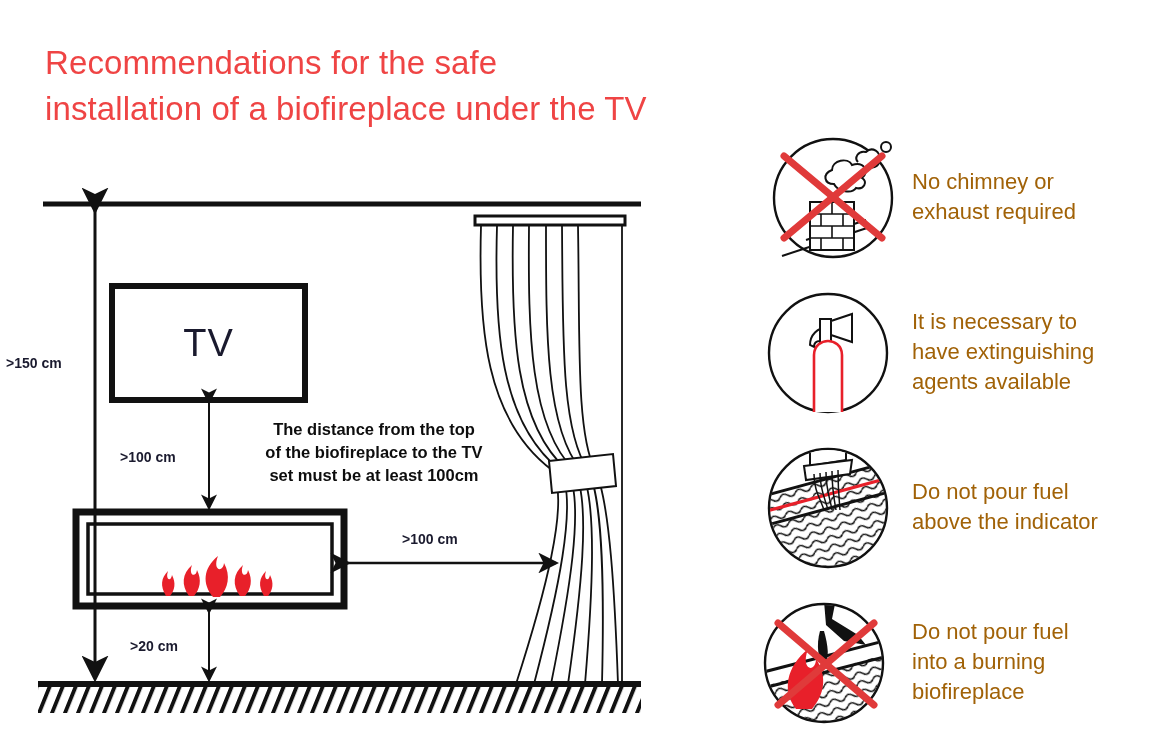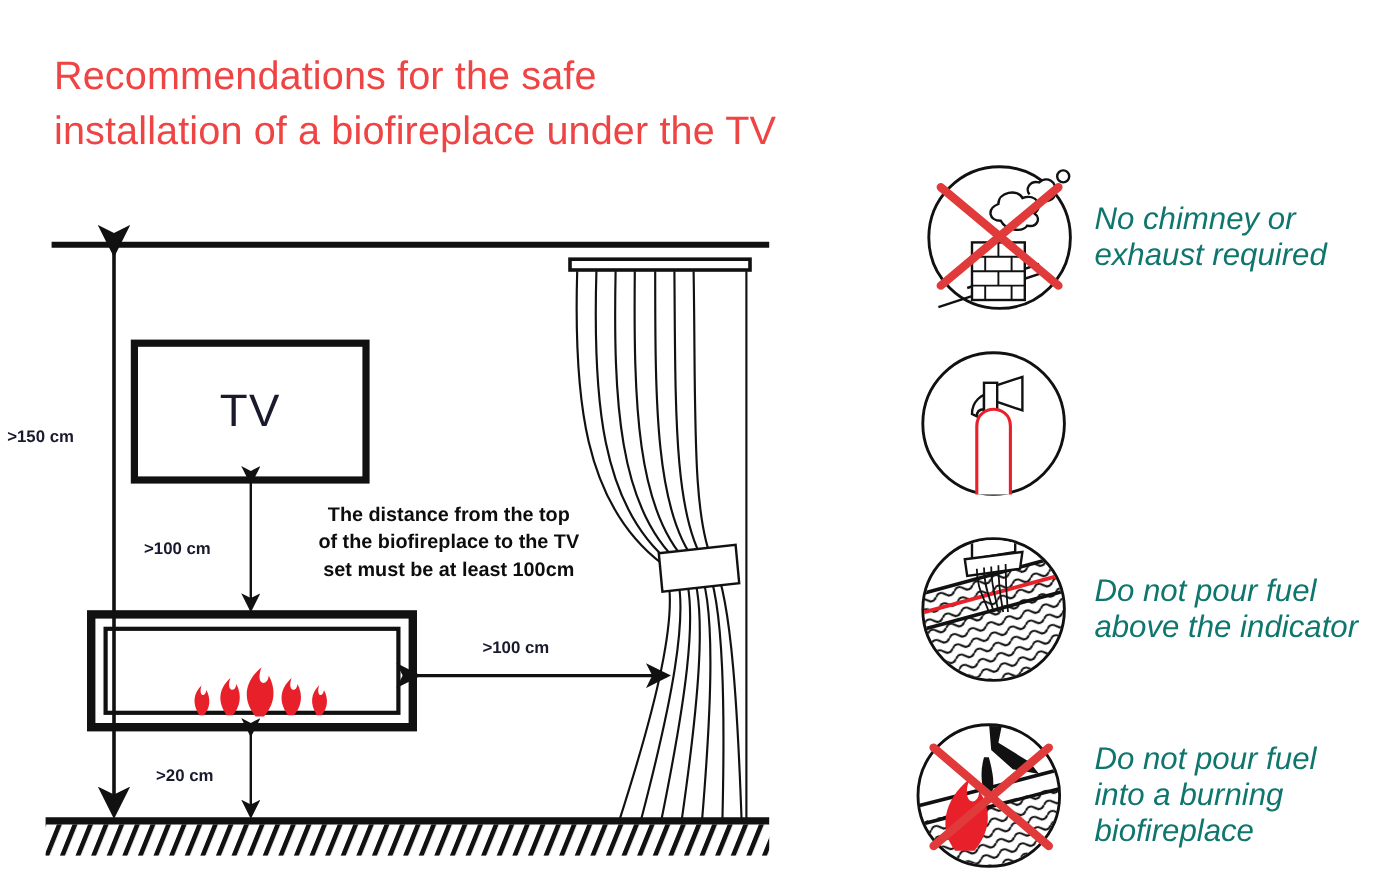--- a/index.html
+++ b/index.html
@@ -26,22 +26,22 @@
 
   .note{position:absolute;font-size:16.5px;font-weight:bold;color:#0d0d0d;
         line-height:23px;white-space:pre-line;}
   #note-tv-gap{left:228px;top:418px;width:292px;text-align:center;}
   #note-floor-gap{left:205px;top:617px;width:330px;text-align:right;}
 
   .infolist{position:absolute;left:762px;top:120px;width:397px;}
   .inforow{position:relative;height:155px;display:flex;align-items:center;}
   .inforow .icon{width:132px;height:132px;flex:0 0 132px;position:relative;}
   .inforow .icon svg{position:absolute;left:0;top:0;}
-  .inforow .caption{font-size:26px;line-height:30px;color:#0f766e;
-                    white-space:pre-line;margin-left:18px;margin-top:-2px;font-style:italic;}
+  .inforow .caption{font-size:22px;line-height:30px;color:#a16207;
+                    white-space:pre-line;margin-left:18px;margin-top:-2px;}
 </style>
 </head>
 <body>
 
 <div class="title">Recommendations for the safe
 installation of a biofireplace under the TV</div>
 
 <div class="stage">
   <svg width="700" height="742" viewBox="0 0 700 742">
     <defs>
@@ -151,20 +151,23 @@
   <div class="inforow">
     <div class="icon">
       <svg width="132" height="132" viewBox="0 0 132 132">
         <circle cx="66" cy="66" r="59" fill="#fff" stroke="#111" stroke-width="2.4"></circle>
         <path d="M48,58 C48,46 58,42 58,42 L58,54 C54,54 52,56 52,60 Z" fill="#fff" stroke="#111" stroke-width="2"></path>
         <rect x="58" y="32" width="11" height="24" fill="#fff" stroke="#111" stroke-width="2"></rect>
         <path d="M69,34 L90,27 L90,55 L69,48 Z" fill="#fff" stroke="#111" stroke-width="2"></path>
         <path d="M52,125 L52,68 C52,58 60,54 66,54 C72,54 80,58 80,68 L80,125" fill="#fff" stroke="#e8202a" stroke-width="2.6"></path>
       </svg>
     </div>
+    <div class="caption">It is necessary to
+have extinguishing
+agents available</div>
   </div>
 
   <div class="inforow">
     <div class="icon">
       <svg width="132" height="132" viewBox="0 0 132 132">
         <defs>
           <clipPath id="c3">
               <circle cx="66" cy="66" r="58"></circle>
             </clipPath>
           <pattern id="fuelhatch" width="16" height="9" patternUnits="userSpaceOnUse" patternTransform="rotate(-18)">

